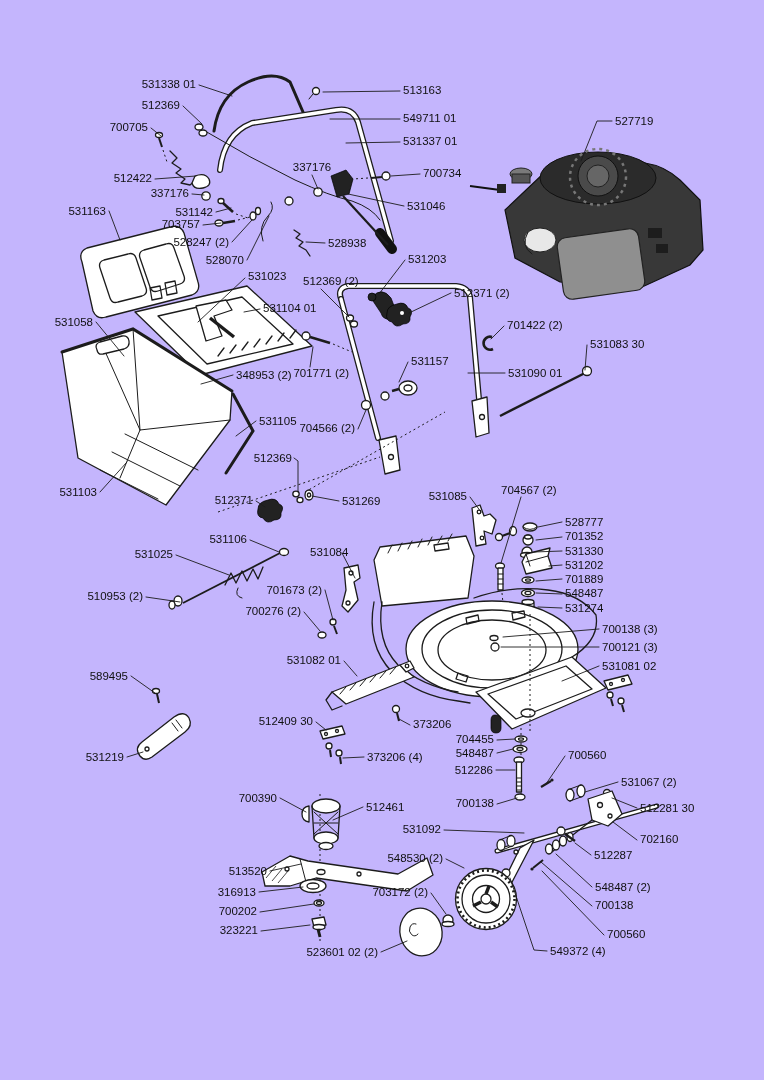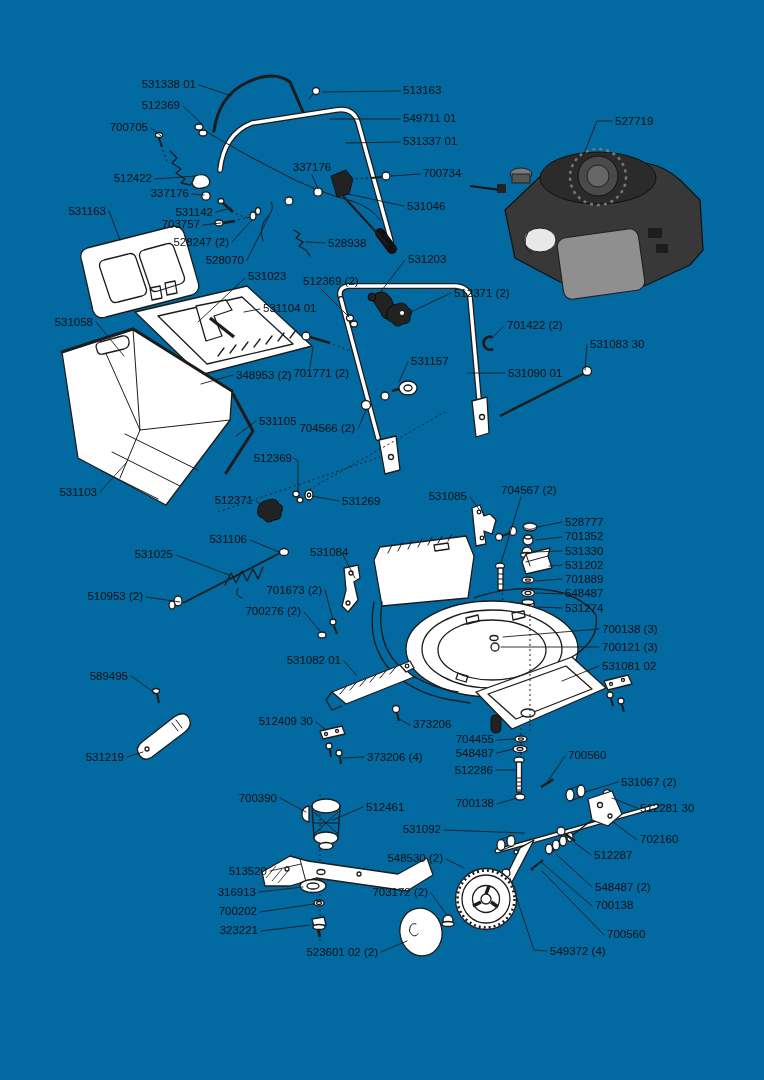--- a/index.html
+++ b/index.html
@@ -1,16 +1,16 @@
 <!DOCTYPE html>
 <html><head>
 <meta charset="utf-8">
 <style>
   html,body{margin:0;padding:0;background:#fdfdfc;}
-  .page{position:relative;width:764px;height:1080px;background:#0369a1;overflow:hidden;}
+  .page{position:relative;width:764px;height:1080px;background:#c4b5fd;overflow:hidden;}
   svg{position:absolute;left:0;top:0;}
   .ln{fill:none;stroke:#1c1c1c;stroke-width:1.3;stroke-linecap:round;stroke-linejoin:round;}
   .th{fill:none;stroke:#1c1c1c;stroke-width:1;stroke-linecap:round;}
   .wh{fill:#ffffff;stroke:#1c1c1c;stroke-width:1.3;stroke-linejoin:round;}
   .gray{fill:#c9c9c9;stroke:none;}
   .dark{fill:#222222;stroke:#000;stroke-width:.7;}
   .tubeO{fill:none;stroke:#1c1c1c;stroke-width:6;stroke-linecap:round;stroke-linejoin:round;}
   .tubeI{fill:none;stroke:#ffffff;stroke-width:3.4;stroke-linecap:round;stroke-linejoin:round;}
   .tube3{fill:none;stroke:#1c1c1c;stroke-width:3;stroke-linecap:round;}
   .dot{fill:none;stroke:#1c1c1c;stroke-width:1;stroke-dasharray:2 3;}

